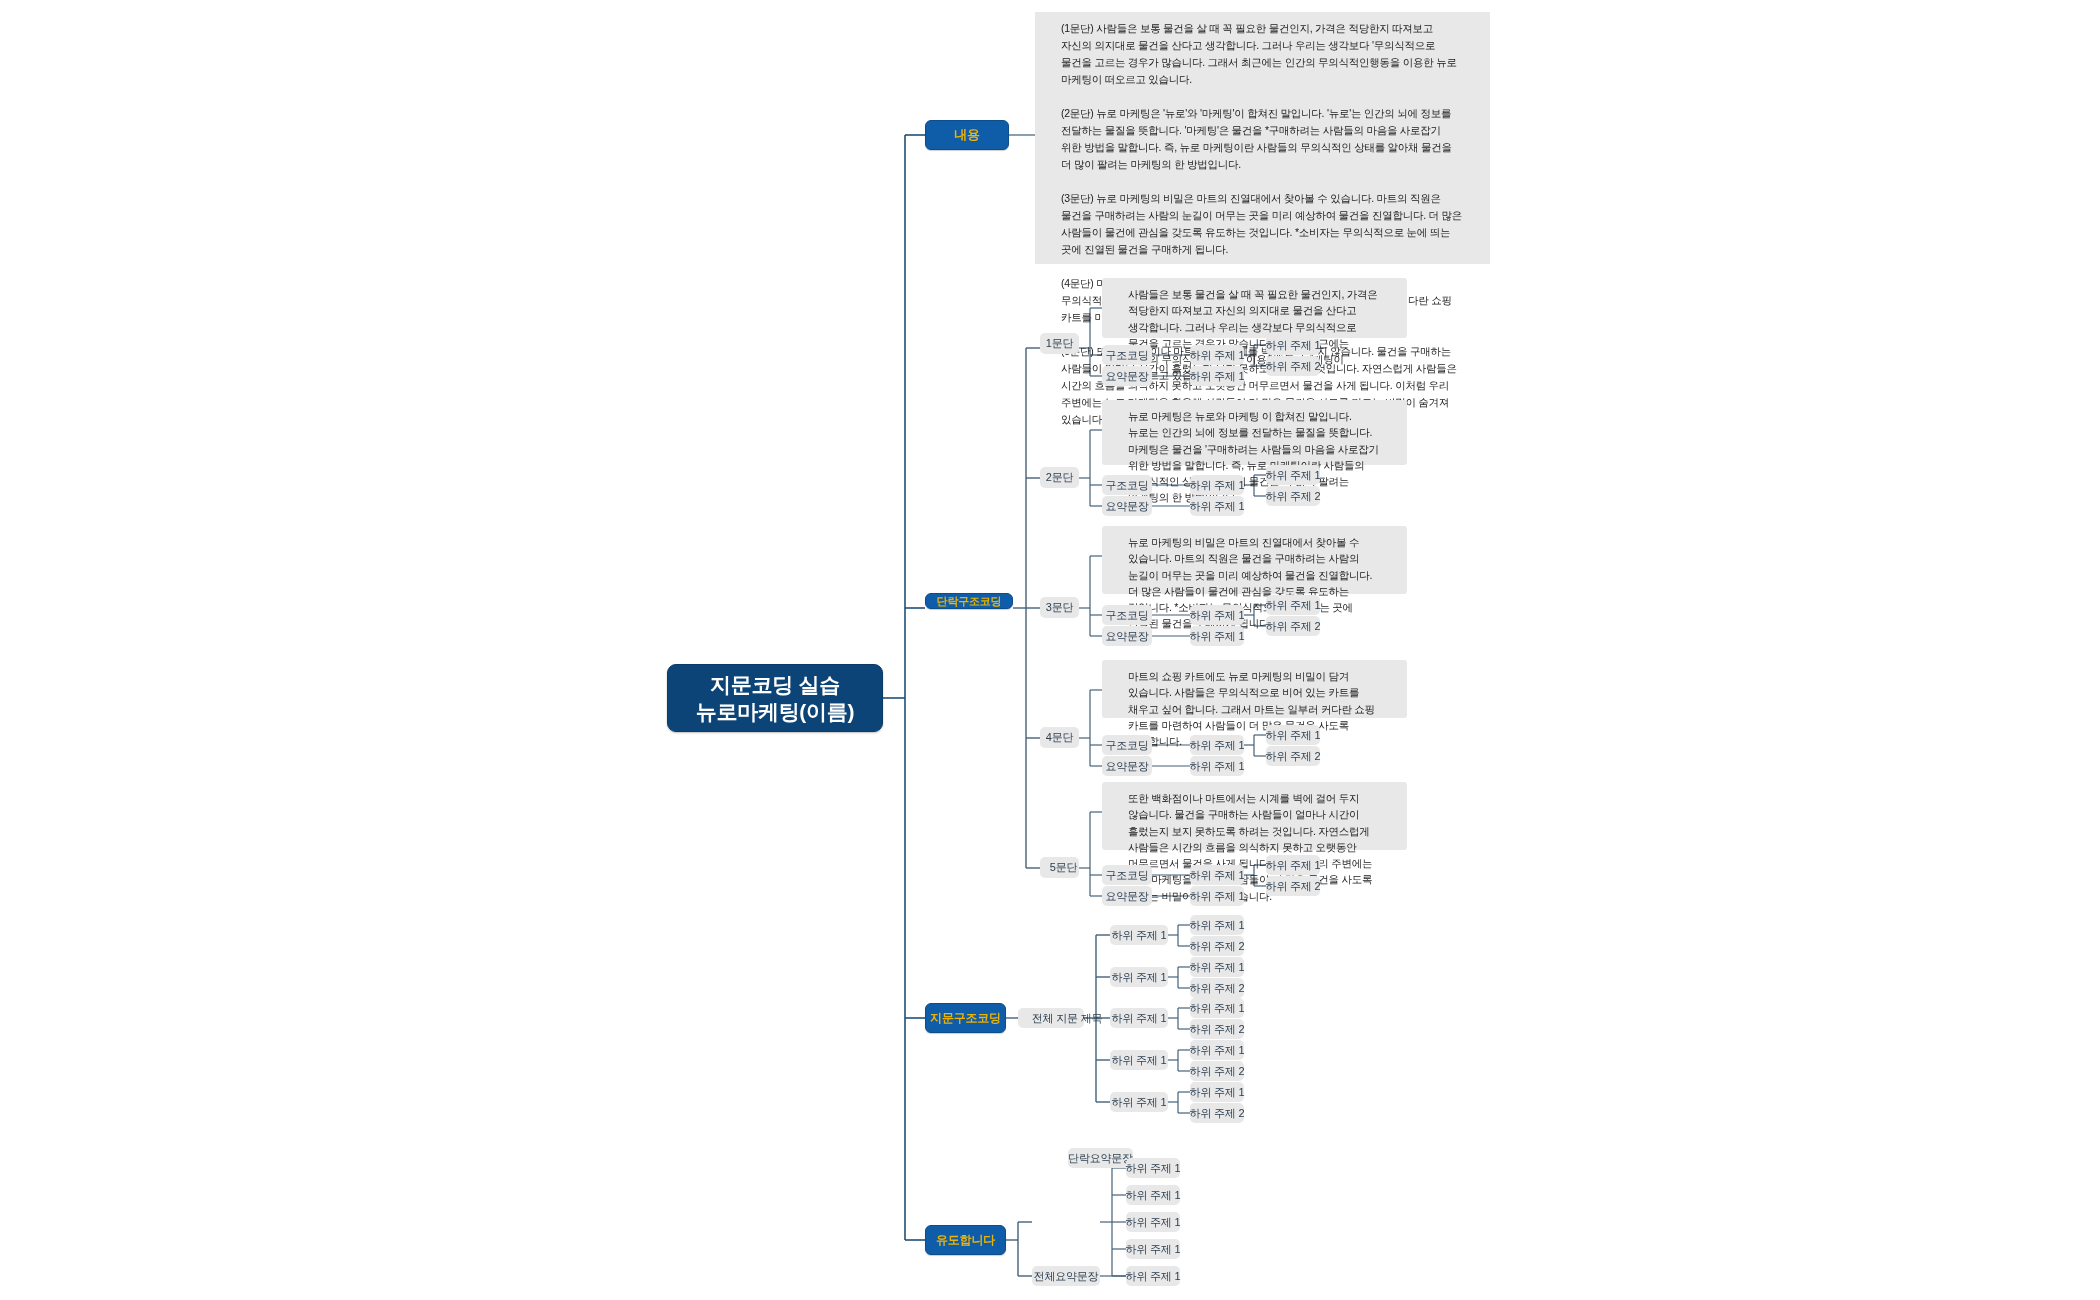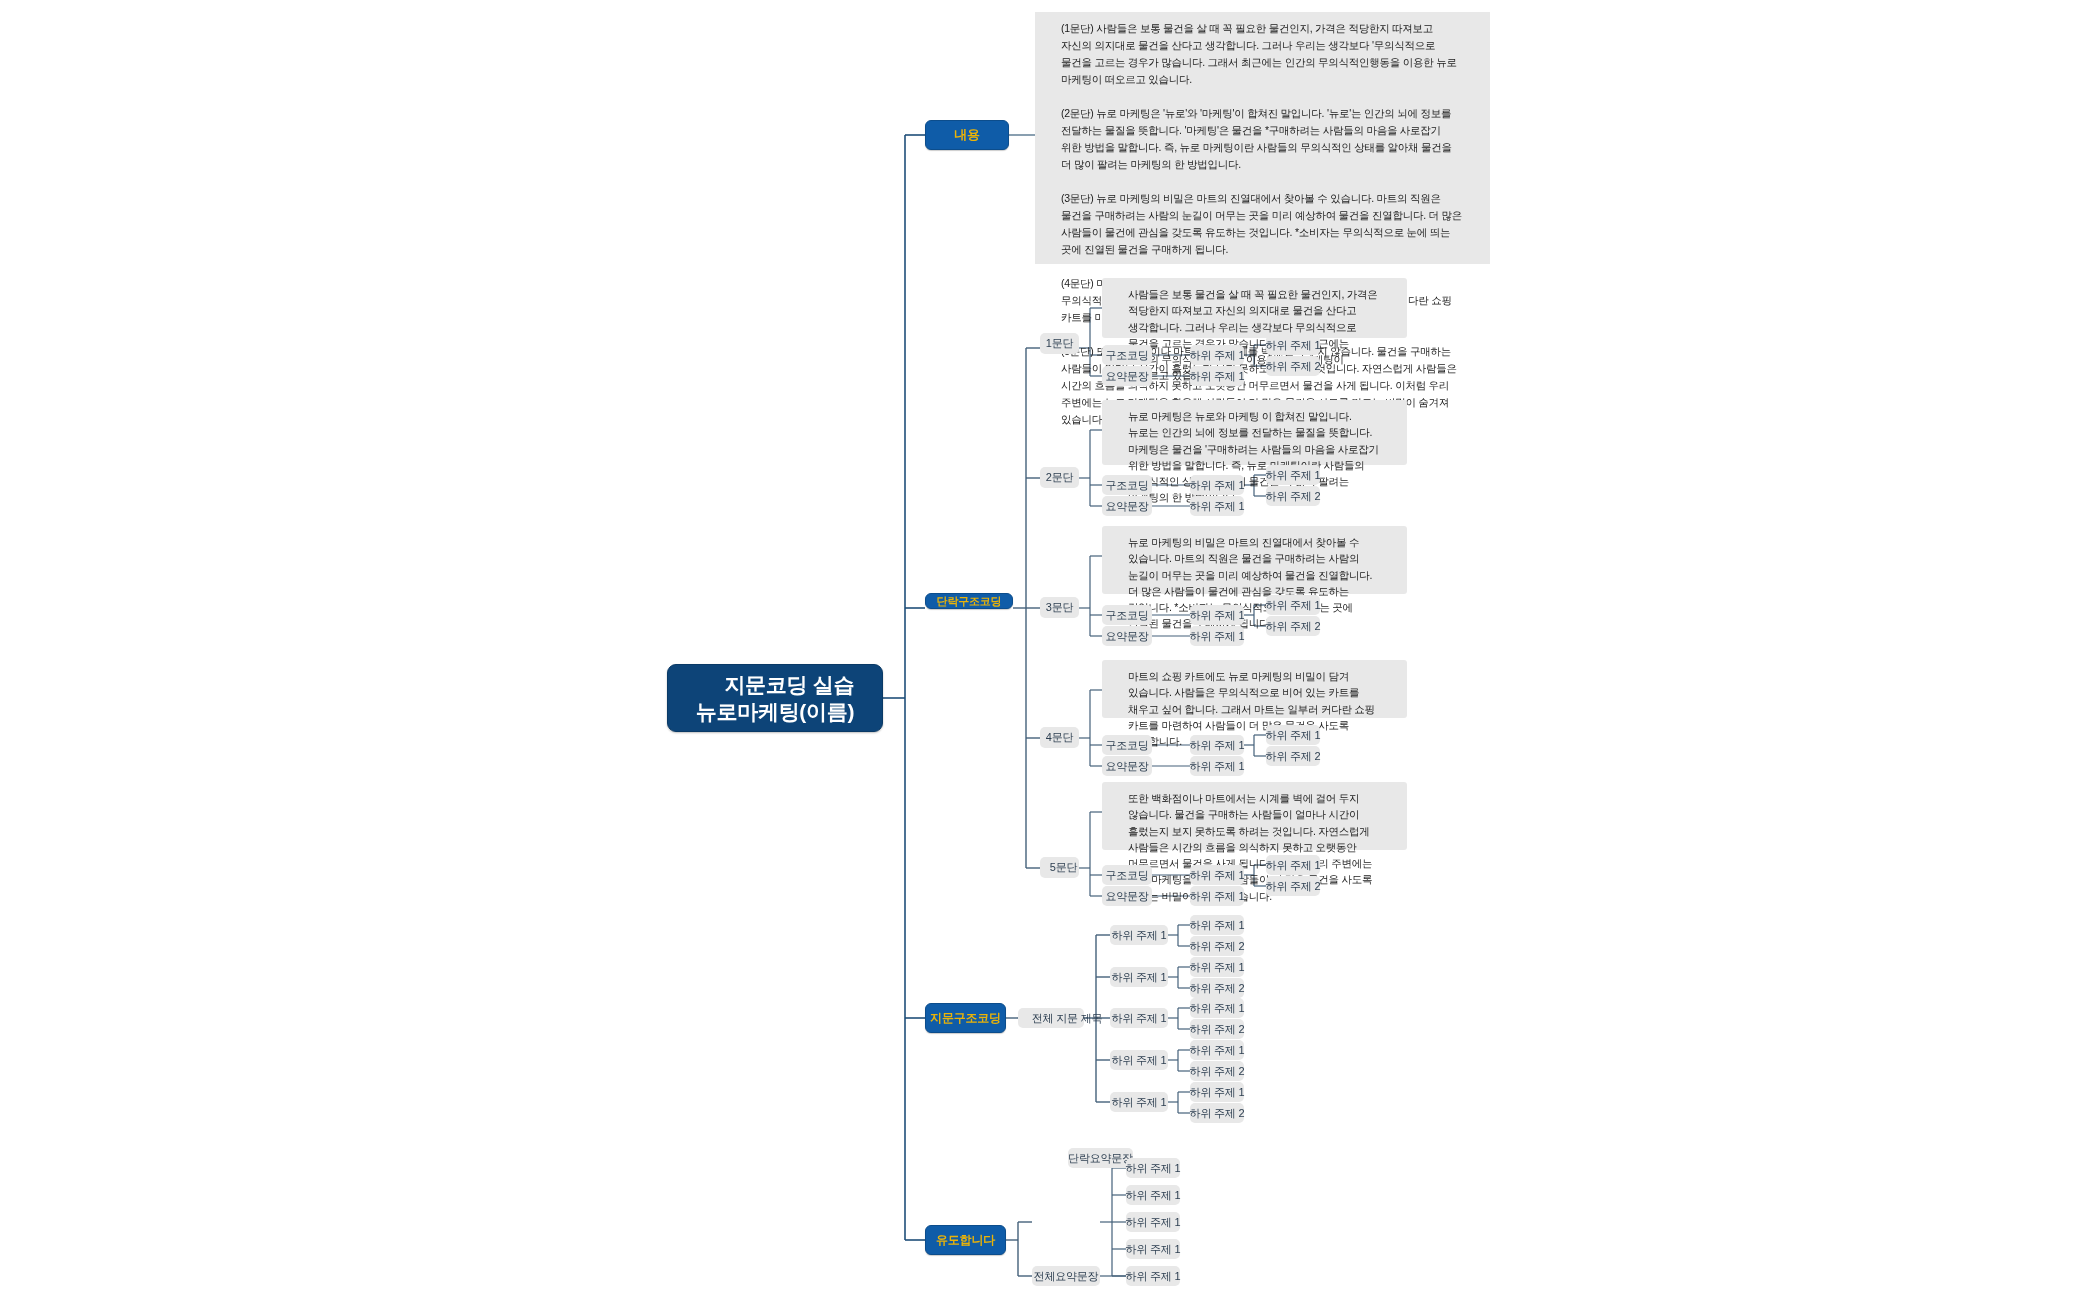--- a/index.html
+++ b/index.html
@@ -211,21 +211,21 @@
       <path d="M1112,1168 L1112,1276"></path>
       <path d="M1112,1168 L1126,1168"></path>
       <path d="M1112,1195 L1126,1195"></path>
       <path d="M1112,1222 L1126,1222"></path>
       <path d="M1112,1249 L1126,1249"></path>
       <path d="M1112,1276 L1126,1276"></path>
       <path d="M1100,1276 L1126,1276"></path>
     </g>
   </svg>
 
-  <div class="node root-node" style="left:667px;top:664px;width:216px;height:68px;text-align:right;">
+  <div class="node root-node" style="left:667px;top:664px;width:216px;height:68px;">
     <div>
       <span class="ln">지문코딩 실습</span>
       <span class="ln">뉴로마케팅(이름)</span>
     </div>
   </div>
 
   <div class="node branch-node" style="left:925px;top:120px;width:84px;height:30px;">내용</div>
 
   <div class="node branch-node" style="left:925px;top:593px;width:88px;height:16px;font-size:11px;">단락구조코딩</div>
 

